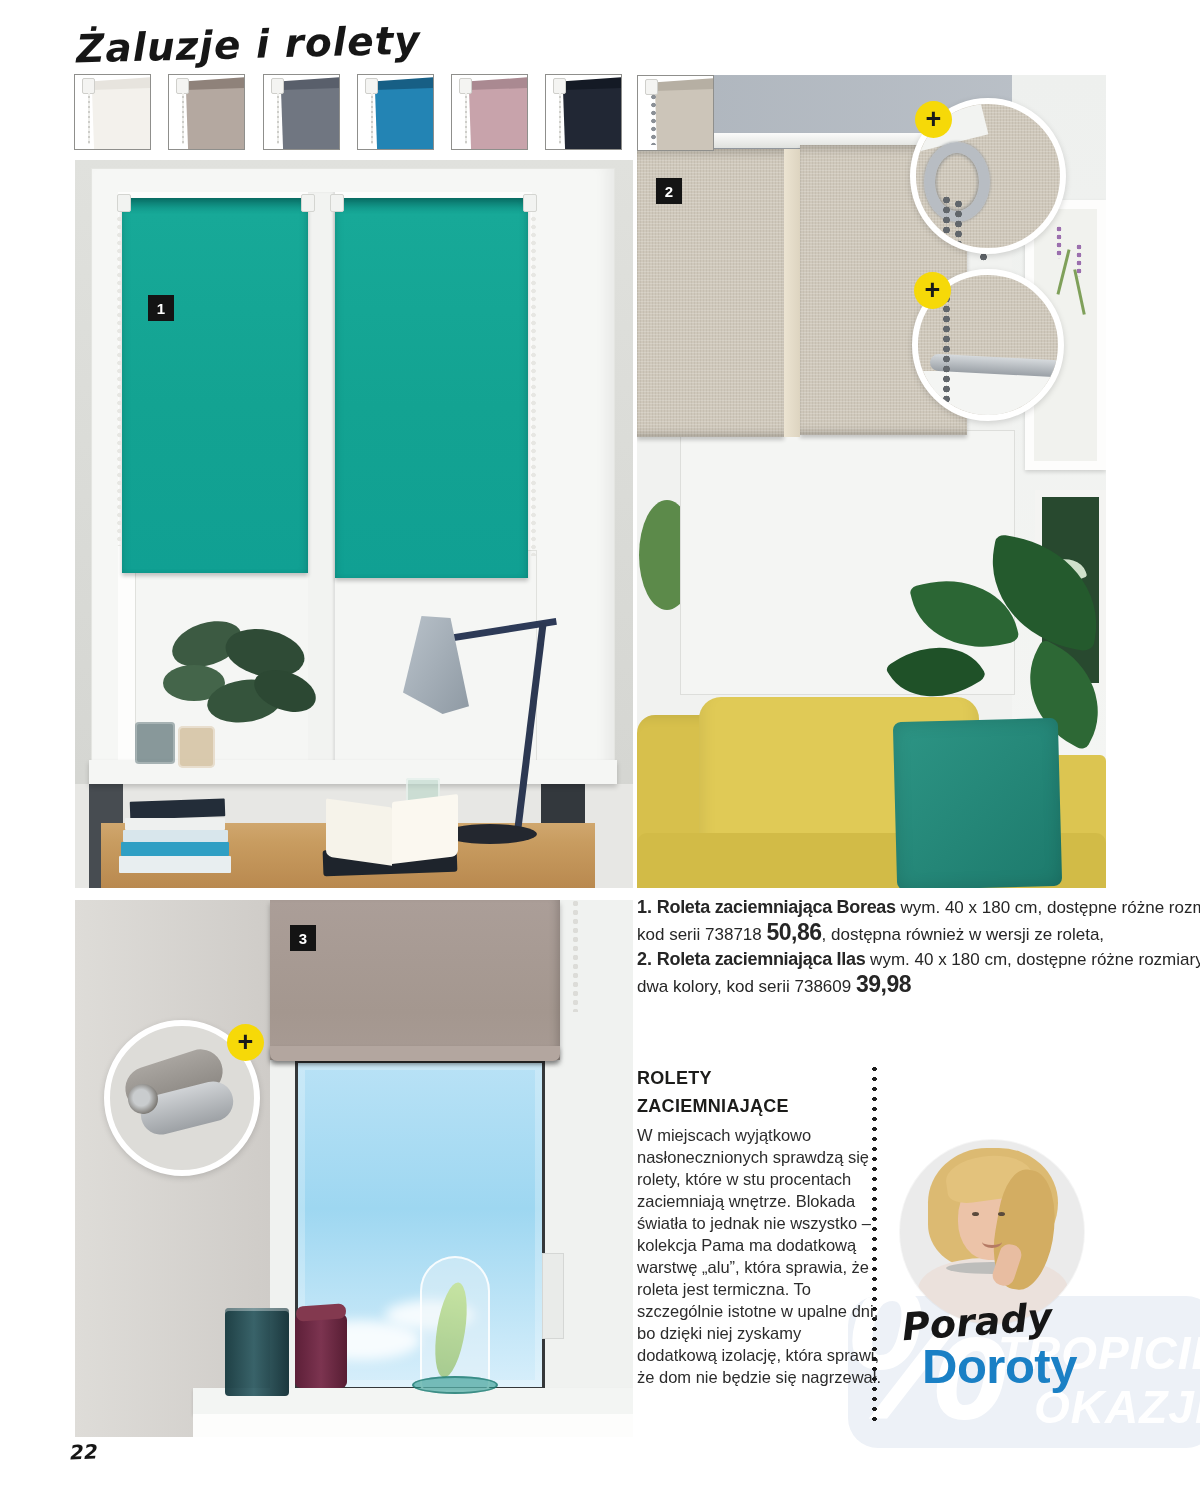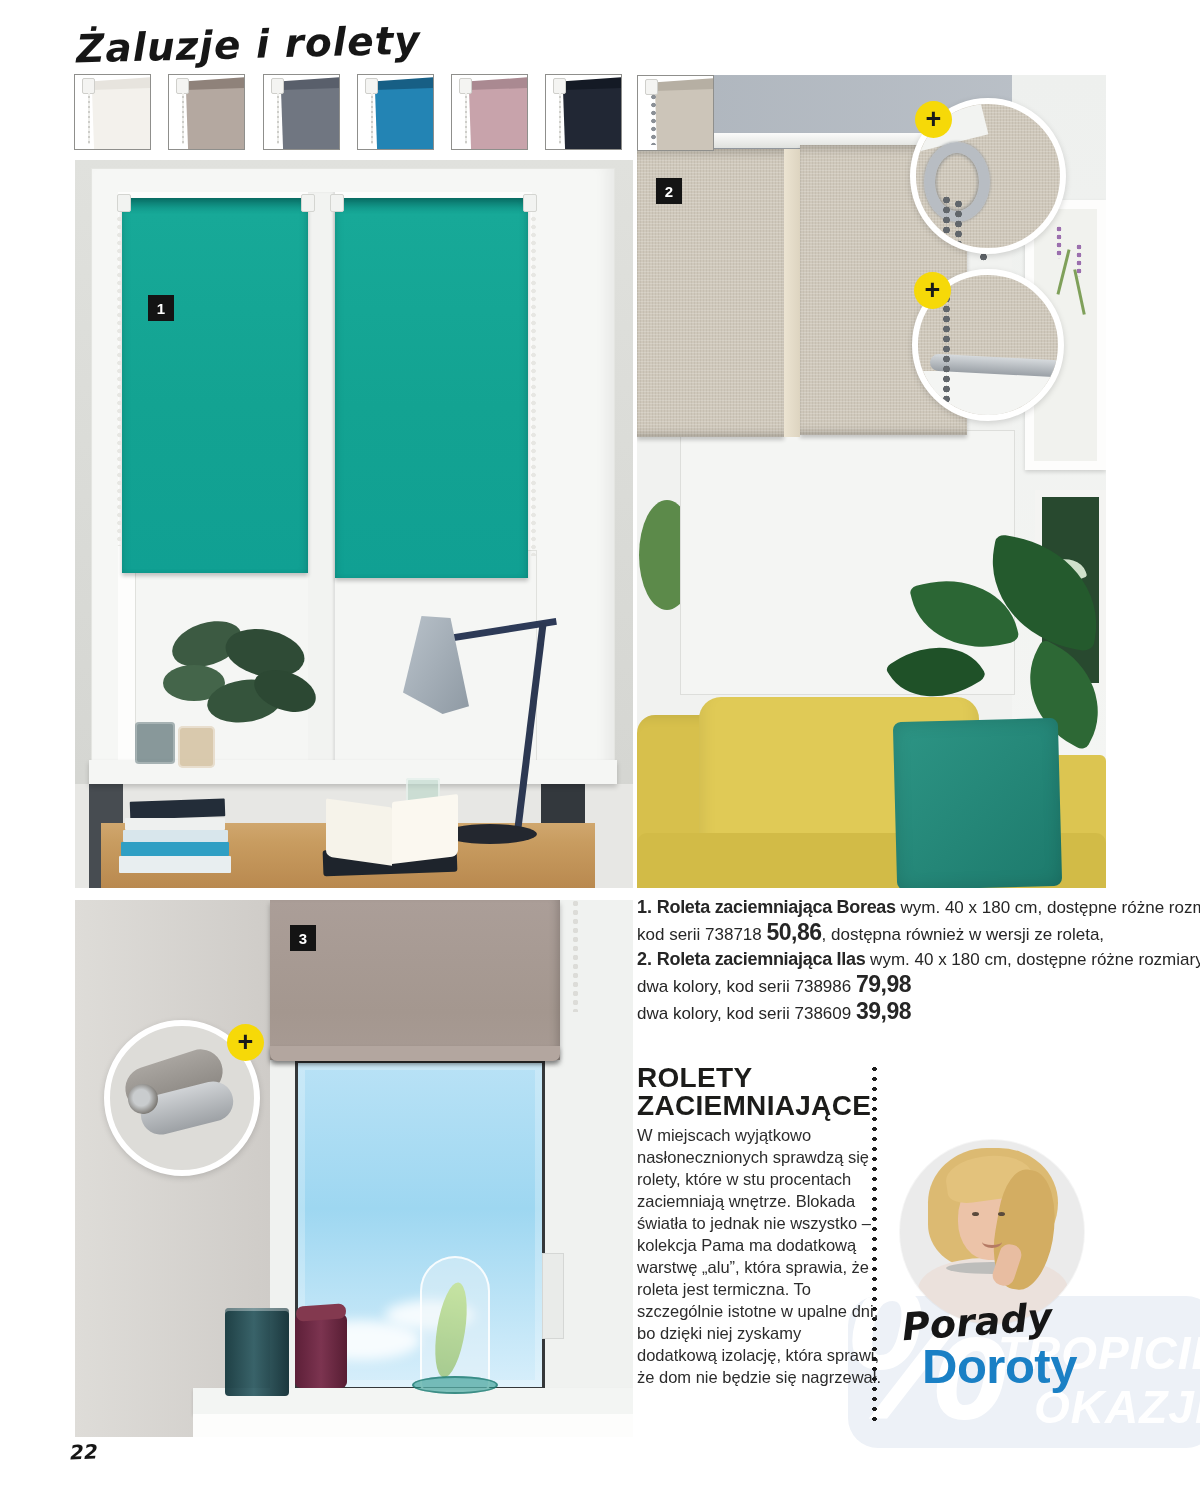--- a/index.html
+++ b/index.html
@@ -163,21 +163,21 @@
       background:linear-gradient(180deg,#a8d65c,#6fa93b);transform:rotate(9deg);}
   .dome-base{left:337px;top:476px;width:86px;height:18px;z-index:9;border-radius:50%;
       background:rgba(40,150,140,.6);box-shadow:inset 0 0 0 2px rgba(20,110,102,.6);}
   
   #products{left:637px;top:895px;width:560px;z-index:8;}
   .pline{font-size:17px;line-height:25px;color:#262626;white-space:nowrap;}
   .pnum{font-weight:700;font-size:18px;}
   .pname{font-weight:700;font-size:18px;letter-spacing:-.3px;}
   .price{font-weight:700;font-size:23px;letter-spacing:-.5px;}
   
-  #advice-head{left:637px;top:1064px;font-size:28px;font-weight:800;line-height:28px;
+  #advice-head{left:637px;top:1064px;font-size:18px;font-weight:800;line-height:28px;
                letter-spacing:.3px;color:#1c1c1a;z-index:8;}
   #advice-body{left:637px;top:1124px;width:246px;font-size:16.5px;line-height:22px;color:#2c2c2c;z-index:8;}
   #dotted-rule{left:872px;top:1066px;width:5px;height:360px;z-index:8;
       background:radial-gradient(circle 2.1px at 2.5px 3px,#1c1c1c 2.1px,transparent 2.5px);
       background-size:5px 10px;}
   
   #wm-badge{left:848px;top:1296px;width:368px;height:152px;background:#edf1f7;border-radius:30px;
       overflow:hidden;z-index:2;}
   .wm-pct{position:absolute;left:-6px;top:-52px;font-size:190px;font-weight:800;color:#ffffff;font-style:italic;}
   .wm-word{position:absolute;color:#ffffff;font-weight:800;font-style:italic;font-size:46px;letter-spacing:1px;}
@@ -399,24 +399,20 @@
     <div class="pline">
       <span>kod serii 738718</span>
       <span class="price">50,86</span><span>, dostępna również w wersji ze roleta,</span>
     </div>
     <div class="pline">
       <span class="pnum">2.</span>
       <span class="pname">Roleta zaciemniająca Ilas</span>
       <span>wym. 40 x 180 cm, dostępne różne rozmiary,</span>
     </div>
     <div class="pline">
-      <span>dwa kolory, kod serii 738986</span>
-      <span class="price">79,98</span>
-    </div>
-    <div class="pline">
       <span>dwa kolory, kod serii 738609</span>
       <span class="price">39,98</span>
     </div>
   </div>
 
   <div id="advice-head" class="abs">
     <div>ROLETY</div>
     <div>ZACIEMNIAJĄCE</div>
   </div>
   <div id="advice-body" class="abs">W miejscach wyjątkowo nasłonecznionych sprawdzą się rolety, które w stu procentach zaciemniają wnętrze. Blokada światła to jednak nie wszystko – kolekcja Pama ma dodatkową warstwę „alu”, która sprawia, że roleta jest termiczna. To szczególnie istotne w upalne dni, bo dzięki niej zyskamy dodatkową izolację, która sprawi, że dom nie będzie się nagrzewał.</div>

